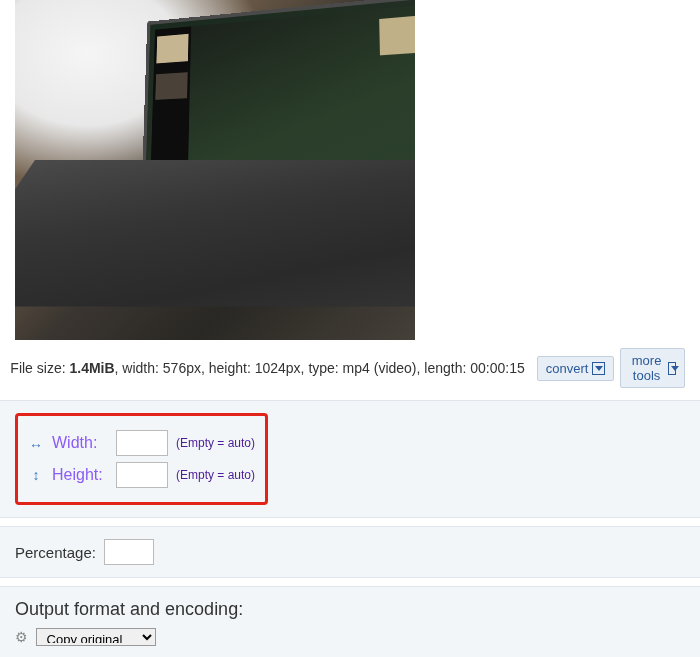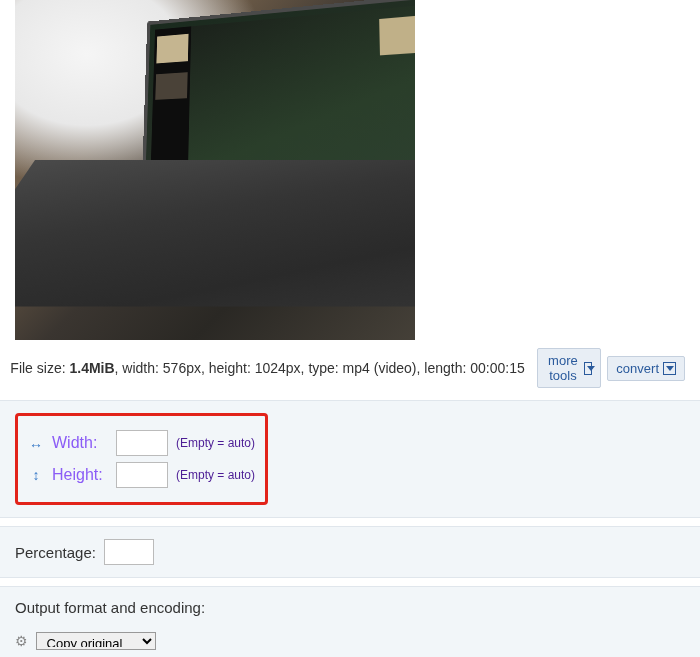--- a/index.html
+++ b/index.html
@@ -120,21 +120,21 @@
       border: 1px solid #bbb;
       padding: 2px 4px;
       font-size: 13px;
     }
     .hint { font-size: 12px; color: #4c1d95; }
 
     .pct-row { display: flex; align-items: center; gap: 8px; }
     .pct-label { font-size: 15px; }
     .pct-input { width: 50px; height: 26px; border: 1px solid #bbb; padding: 2px 4px; }
 
-    .fmt-label { font-size: 15px; margin-bottom: 16px; display: block; }
+    .fmt-label { font-size: 18px; margin-bottom: 8px; display: block; }
     .fmt-row { display: flex; align-items: center; gap: 8px; }
     .gear-icon { color: #888; font-size: 14px; }
     .fmt-select {
       height: 18px;
       border: 1px solid #999;
       background: #f0f0f0;
       padding: 2px 6px;
       font-size: 13px;
       min-width: 120px;
     }
@@ -157,25 +157,25 @@
   </div>
   <div class="keyboard"></div>
 </div>
 
 <div class="info-line">
   <span class="info-text">
     <span>File size: </span><b>1.4MiB</b><span>, width: 576px, height: 1024px, type: mp4 (video), length: 00:00:15</span>
   </span>
   <span class="spacer"></span>
   <button class="tool-btn">
-    <span>more tools</span>
+    <span>convert</span>
     <span class="dd-icon"></span>
   </button>
   <button class="tool-btn">
-    <span>convert</span>
+    <span>more tools</span>
     <span class="dd-icon"></span>
   </button>
 </div>
 
 <div class="panel">
   <div class="highlight-red">
     <div class="dim-row">
       <span class="dim-icon">↔</span>
       <span class="dim-label">Width:</span>
       <input class="dim-input" type="text" style="">

